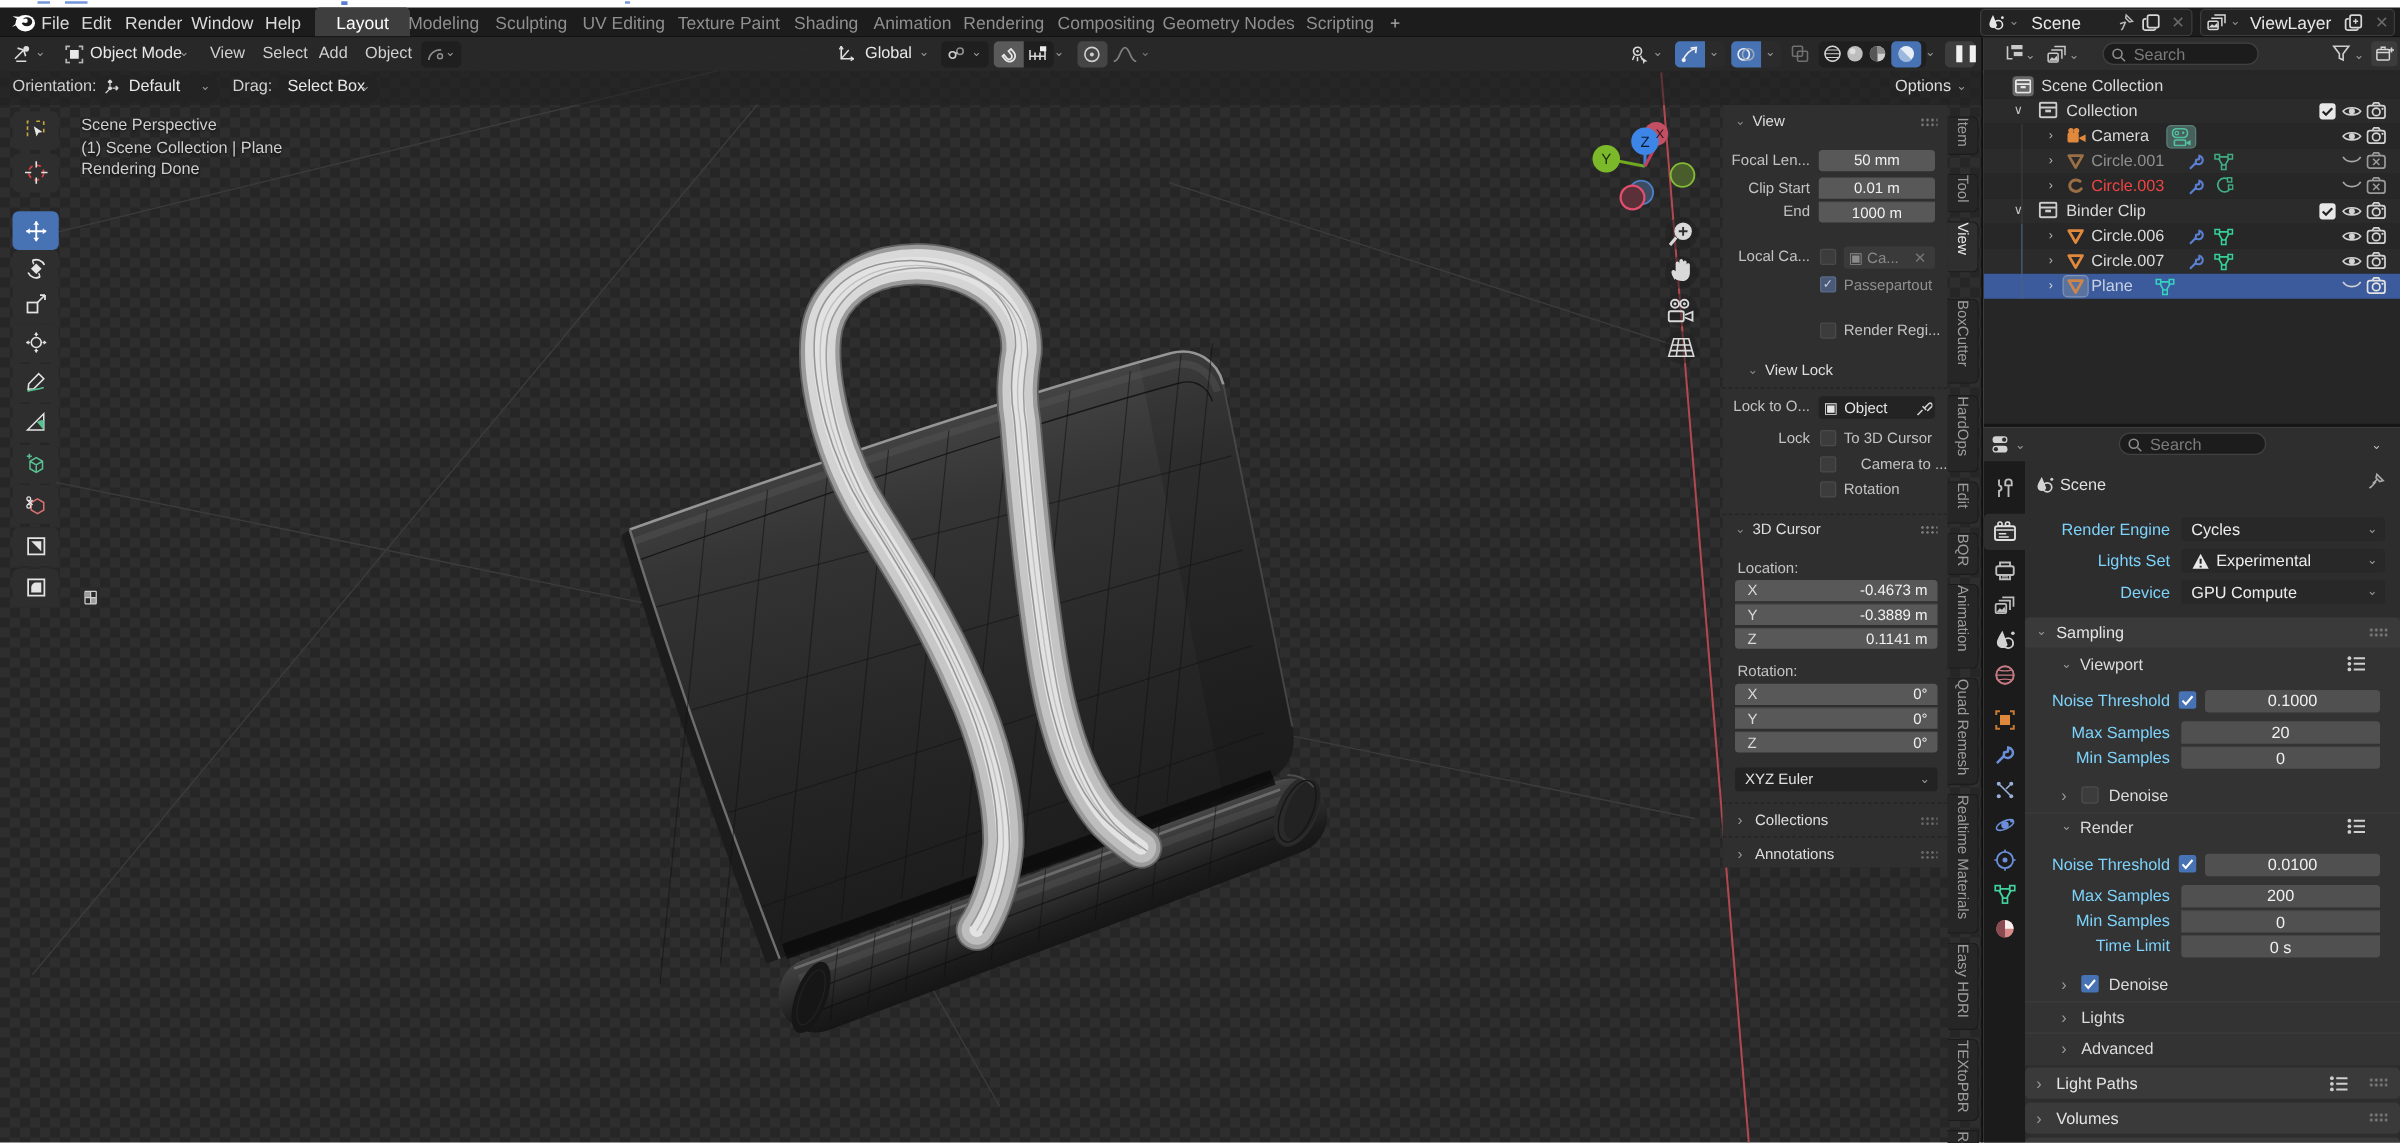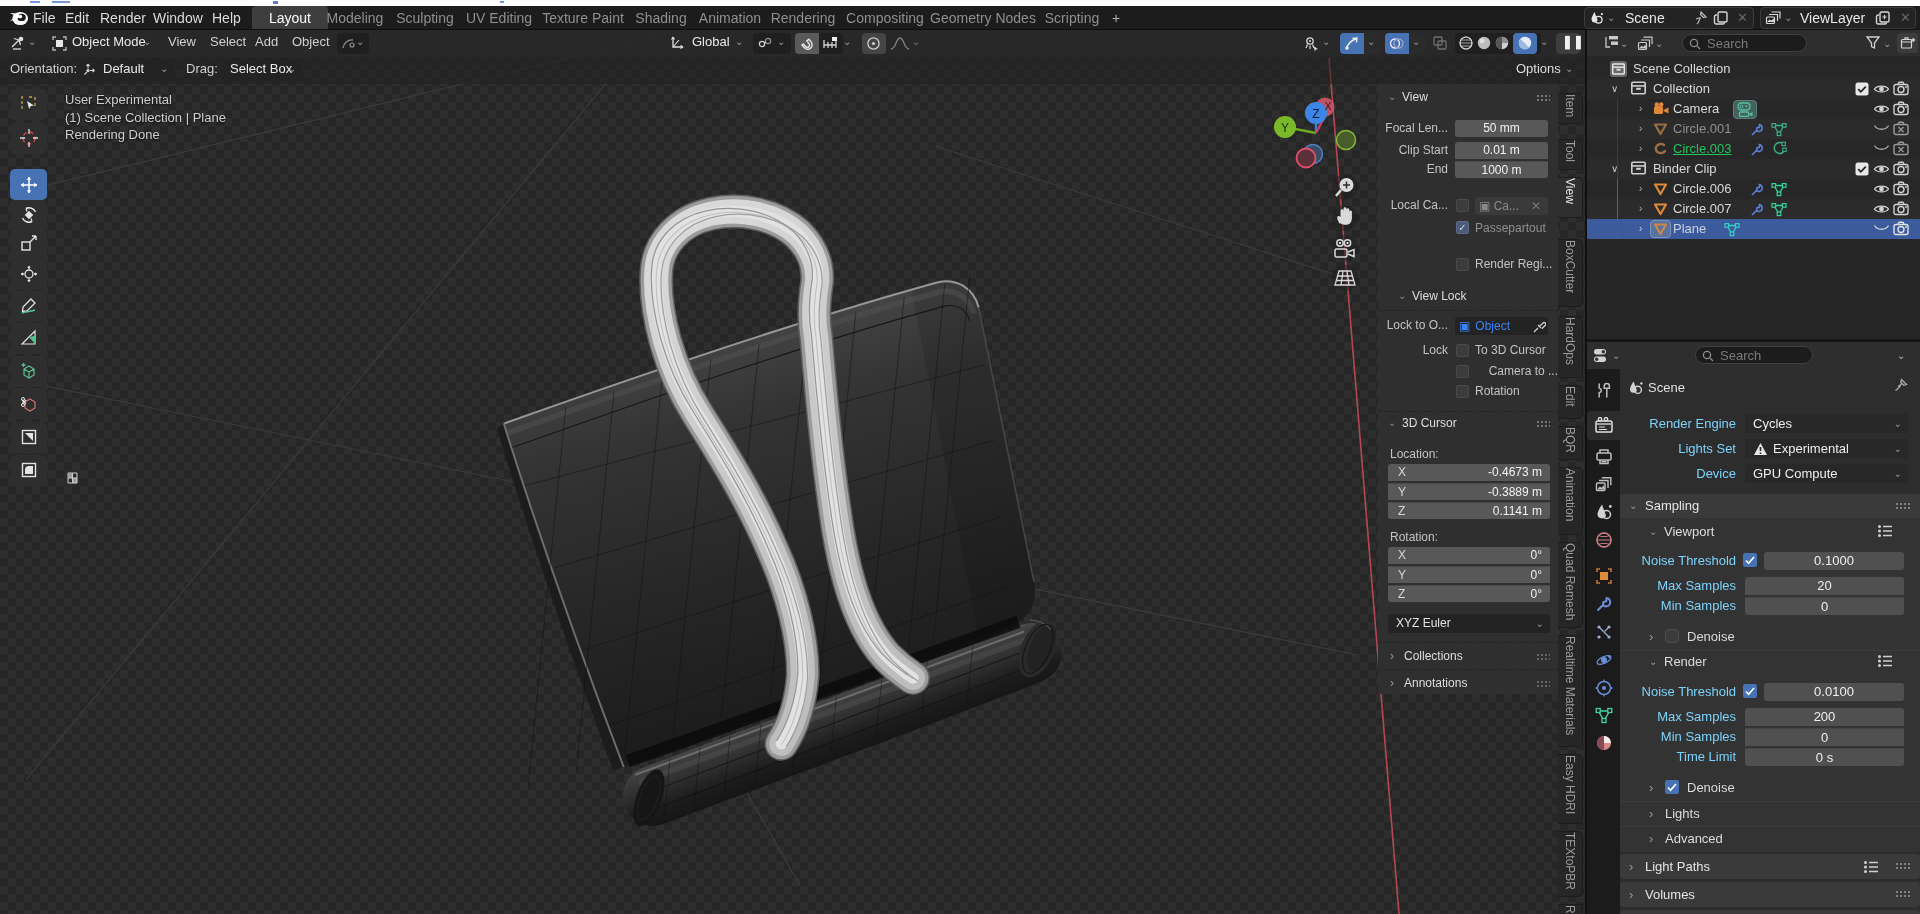--- a/index.html
+++ b/index.html
@@ -436,21 +436,21 @@
         <rect x="4" y="76" width="12" height="8" rx="1.5" fill="none" stroke="#d9d9d9" stroke-width="1.5"></rect>
         <path d="M17 79 l6 -2.5 v7 l-6 -2.5" fill="none" stroke="#d9d9d9" stroke-width="1.5"></path>
         <circle cx="9" cy="70" r="3.2" fill="none" stroke="#d9d9d9" stroke-width="1.5"></circle>
         <circle cx="16.5" cy="70" r="3.2" fill="none" stroke="#d9d9d9" stroke-width="1.5"></circle>
         <circle cx="9" cy="70" r="1.2" fill="#d9d9d9"></circle>
         <circle cx="16.5" cy="70" r="1.2" fill="#d9d9d9"></circle>
         <circle cx="14" cy="105" r="13" fill="rgba(30,30,30,0.5)"></circle>
         <path d="M8 98 h12 l4 14 h-20 Z M12 98 l-2 14 M16 98 l2 14 M6.7 103 h14.6 M5.5 107.5 h17" fill="none" stroke="#d9d9d9" stroke-width="1.3"></path>
       </svg>
     </div>
-    <div class="vptext" style="left:65px;top:62px;">User Experimental</div>
+    <div class="vptext" style="left:65px;top:62px;">Scene Perspective</div>
     <div class="vptext" style="left:65px;top:80px;">(1) Scene Collection | Plane</div>
     <div class="vptext" style="left:65px;top:97px;">Rendering Done</div>
 
     <svg class="abs" style="left:64px;top:440px;" width="16" height="16" viewBox="0 0 16 16">
       <rect x="0" y="0" width="16" height="16" rx="2" fill="#2a2a2a"></rect>
       <path d="M4 3 v10 M4 3 h9 M4 8 h9 M4 13 h9 M8.5 3 v10 M13 3 v10" stroke="#cfcfcf" stroke-width="1"></path>
       <rect x="4.5" y="3.5" width="4" height="4.5" fill="#cfcfcf" opacity=".7"></rect>
       <rect x="8.5" y="8" width="4.5" height="5" fill="#cfcfcf" opacity=".7"></rect>
     </svg>
     <div id="nwrap">
@@ -469,21 +469,21 @@
         <div class="abs" style="left:97px;top:113px;width:73px;height:18px;background:#3a3a3a;border-radius:3px;color:#8a8a8a;font-size:12px;line-height:18px;">
           <span style="margin-left:4px;">▣ Ca...</span><span style="margin-left:12px;color:#777;">✕</span></div>
         <div class="abs" style="left:78px;top:137px;width:13px;height:13px;background:#4b5b77;border:1px solid #5a6b88;border-radius:2px;color:#c9d4e4;font-size:10px;line-height:12px;text-align:center;">✓</div>
         <div class="nlabel" style="left:97px;top:136px;width:80px;text-align:left;color:#909090;">Passepartout</div>
         <div class="ncheck" style="left:78px;top:174px;"></div>
         <div class="nlabel" style="left:97px;top:172px;width:80px;text-align:left;">Render Regi...</div>
         <div class="nhead" style="left:20px;top:206px;color:#888;font-size:10px;">⌄</div>
         <div class="nhead" style="left:34px;top:205px;">View Lock</div>
         <div class="abs" style="left:0px;top:226px;width:180px;height:1px;border-top:1px dashed #232323;"></div>
         <div class="nlabel" style="left:0px;top:233px;width:70px;">Lock to O...</div>
-        <div class="abs" style="left:77px;top:233px;width:93px;height:18px;background:#232323;border-radius:3px;color:#3b82f6;font-size:12px;line-height:18px;">
+        <div class="abs" style="left:77px;top:233px;width:93px;height:18px;background:#232323;border-radius:3px;color:#e5e5e5;font-size:12px;line-height:18px;">
           <span style="margin-left:4px;">▣</span><span style="margin-left:5px;">Object</span></div>
         <svg class="abs" style="left:155px;top:236px;" width="13" height="13" viewBox="0 0 13 13">
           <path d="M1 12 l4 -4 M5 5 l3 3 M6.5 6.5 L10 3 a1.6 1.6 0 0 1 2.3 2.3 L8.8 8.8" stroke="#cfcfcf" stroke-width="1.3" fill="none"></path>
         </svg>
         <div class="nlabel" style="left:0px;top:258px;width:70px;">Lock</div>
         <div class="ncheck" style="left:78px;top:260px;"></div>
         <div class="nlabel" style="left:97px;top:258px;width:83px;text-align:left;">To 3D Cursor</div>
         <div class="ncheck" style="left:78px;top:281px;"></div>
         <div class="nlabel" style="left:97px;top:279px;width:83px;text-align:right;">Camera to ...</div>
         <div class="ncheck" style="left:78px;top:301px;"></div>
@@ -658,21 +658,21 @@
             <rect x="1" y="3.5" width="14" height="10" rx="2" fill="none" stroke="#9a9a9a" stroke-width="1.4"></rect>
             <path d="M5 3 l1.2-1.8 h3.6 L11 3" fill="none" stroke="#9a9a9a" stroke-width="1.4"></path>
             <path d="M5.5 6 l5 5 M10.5 6 l-5 5" stroke="#9a9a9a" stroke-width="1.3"></path>
           </svg>
       </div>
       <div class="olrow" style="top:109px;background:#272727;">
         <span class="abs" style="left:52px;top:0px;color:#b5b5b5;font-size:10px;">›</span>
         <svg class="abs" style="left:66px;top:3px;" width="15" height="14" viewBox="0 0 15 14">
             <path d="M11 3 a5 4.6 0 1 0 1 6" fill="none" stroke="#9a6f45" stroke-width="2.4" stroke-linecap="round"></path>
           </svg>
-        <span class="abs" style="left:86px;color:#22c55e;text-decoration:underline;">Circle.003</span>
+        <span class="abs" style="left:86px;color:#ef4444;">Circle.003</span>
         <svg class="abs" style="left:163px;top:3px;" width="15" height="15" viewBox="0 0 15 15">
             <path d="M2 13 l4.5 -4.5 M6.5 8.5 a3.4 3.4 0 1 0 3 -5.8 l-0.2 2.6 -2.4 .6 Z" fill="none" stroke="#5a7fd0" stroke-width="1.7"></path>
           </svg>
         <svg class="abs" style="left:184px;top:2px;" width="16" height="16" viewBox="0 0 16 16">
             <path d="M12.5 3 a5.5 5.5 0 1 0 1.5 5.5" fill="none" stroke="#3fae85" stroke-width="1.4"></path>
             <rect x="11" y="1.2" width="3.4" height="3.4" fill="#272727" stroke="#3fae85" stroke-width="1.1"></rect>
             <rect x="11.8" y="7" width="3.4" height="3.4" fill="#272727" stroke="#3fae85" stroke-width="1.1"></rect>
           </svg>
         <svg class="abs" style="left:286px;top:5px;" width="17" height="10" viewBox="0 0 17 10">
             <path d="M1.5 1.5 C4 6.5 13 6.5 15.5 1.5" fill="none" stroke="#a8a8a8" stroke-width="1.3"></path>

